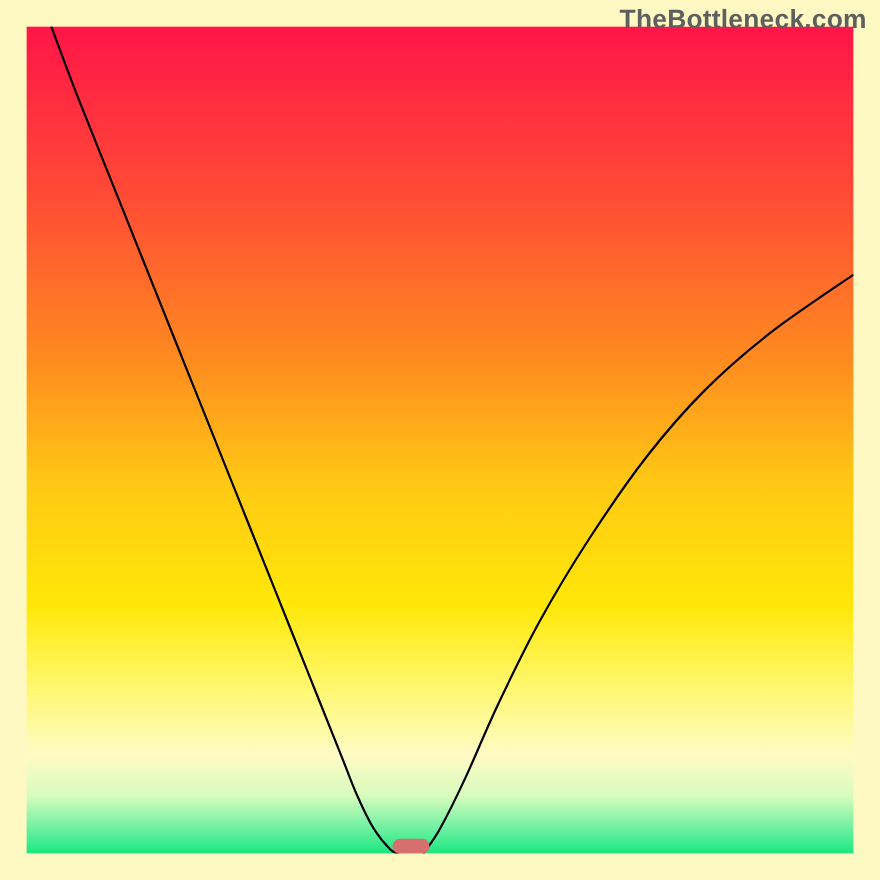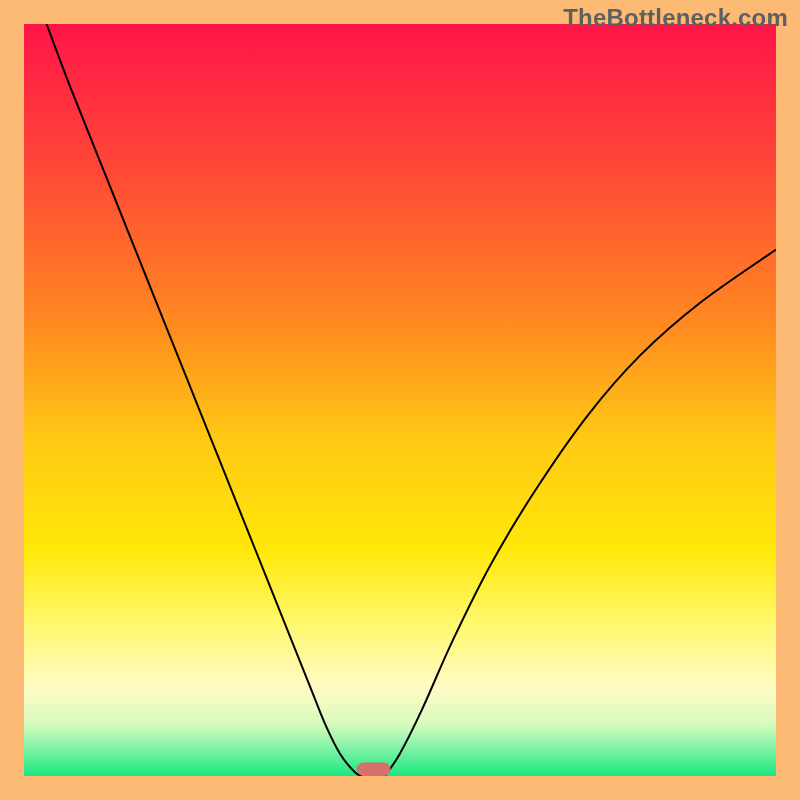--- a/index.html
+++ b/index.html
@@ -1,21 +1,21 @@
 <!DOCTYPE html>
 <html><head>
 <meta charset="utf-8">
 <style>
   * { margin: 0; padding: 0; box-sizing: border-box; }
   html, body { width: 800px; height: 800px; overflow: hidden; background: #000; }
   .frame {
     position: relative;
     width: 800px;
     height: 800px;
-    background: #fdba74;
+    background: #fef9c3;
     text-align: right;
   }
   .watermark {
     position: absolute;
     top: 4px;
     right: 12px;
     font-family: Arial, Helvetica, sans-serif;
     font-size: 24px;
     font-weight: 600;
     color: #5f5f5f;

